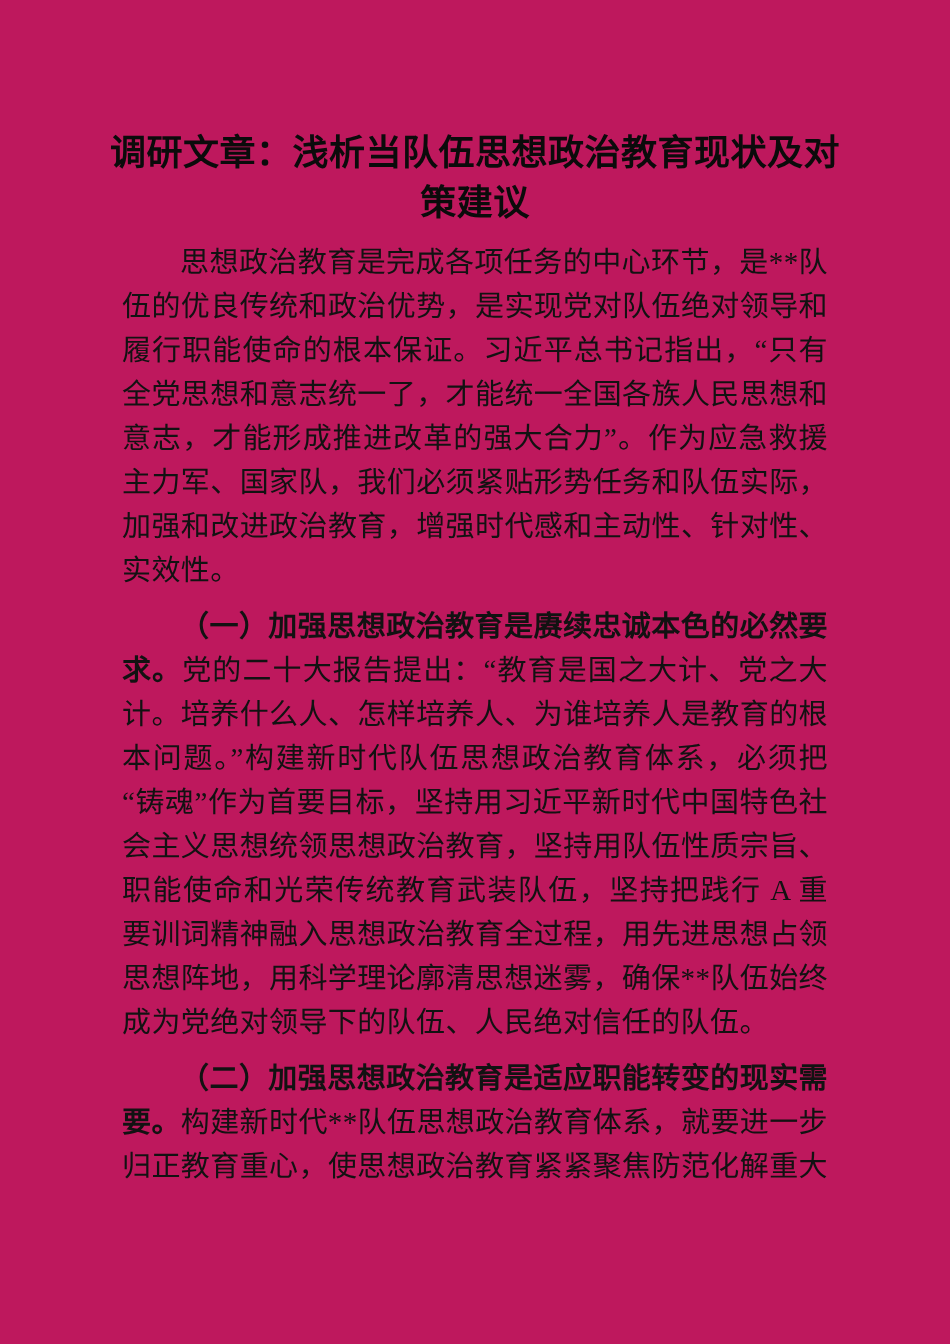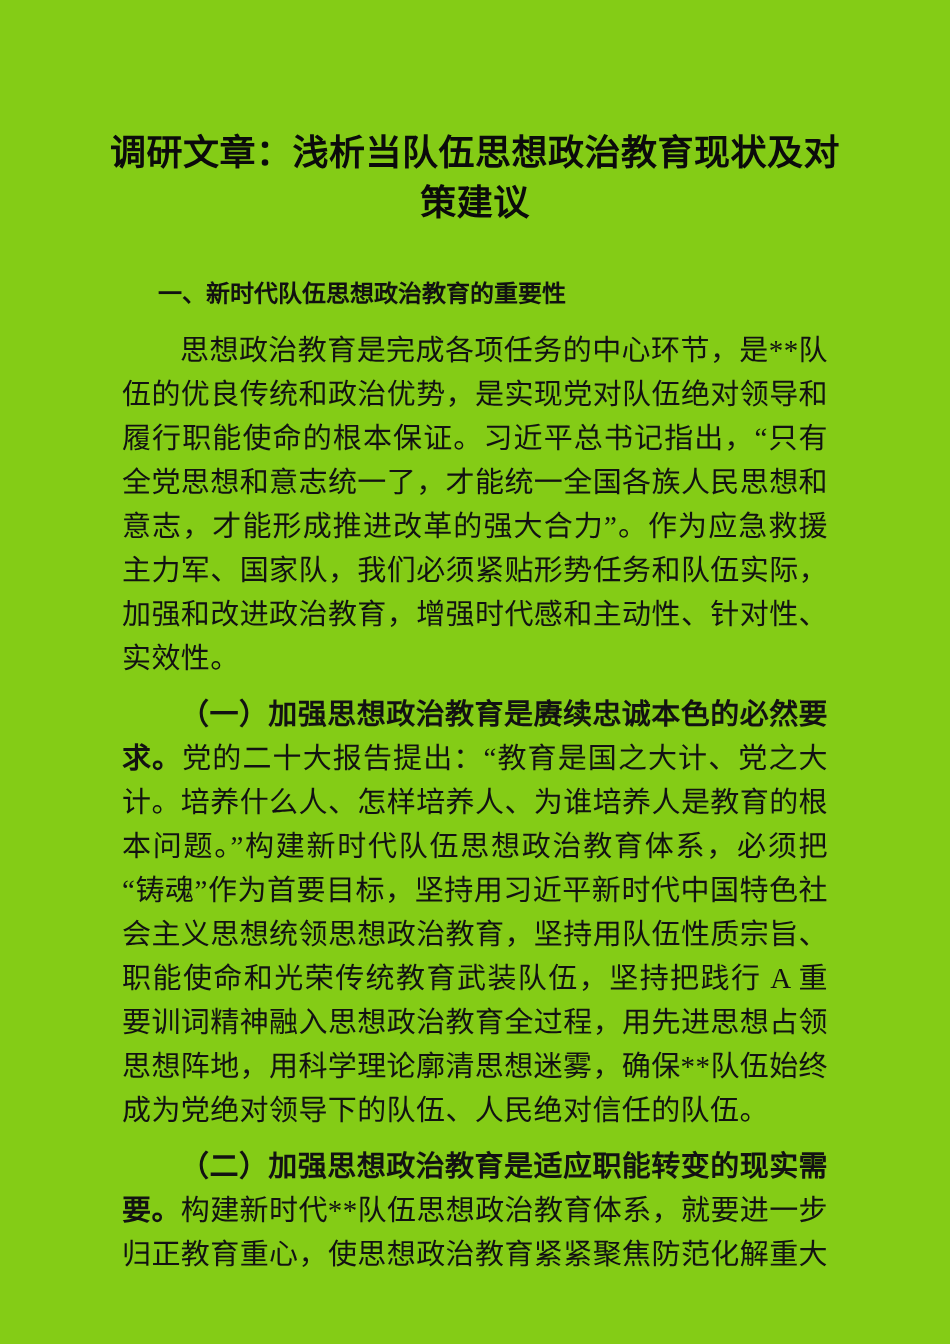--- a/index.html
+++ b/index.html
@@ -14,21 +14,21 @@
     overflow: hidden;
     font-family: "Liberation Serif", "DejaVu Serif", serif;
     color: #000000;
     -webkit-font-smoothing: antialiased;
   }
 
   .page {
     position: relative;
     width: 950px;
     height: 1344px;
-    background: #84cc16;
+    background: #be185d;
     box-sizing: border-box;
     padding: 0;
   }
 
   .doc-body {
     position: absolute;
     left: 110px;
     top: 0;
     width: 730px;
   }
@@ -89,21 +89,20 @@
 <body>
 
 <div class="page">
   <div class="doc-body">
 
     <h1 class="doc-title">
       <span>调研文章：浅析当队伍思想政治教育现状及对</span>
       <span>策建议</span>
     </h1>
 
-    <h2 class="section-heading">一、新时代队伍思想政治教育的重要性</h2>
 
     <p class="para">
       <span>思想政治教育是完成各项任务的中心环节，是**队伍的优良传统和政治优势，是实现党对队伍绝对领导和履行职能使命的根本保证。习近平总书记指出，“只有全党思想和意志统一了，才能统一全国各族人民思想和意志，才能形成推进改革的强大合力”。作为应急救援主力军、国家队，我们必须紧贴形势任务和队伍实际，加强和改进政治教育，增强时代感和主动性、针对性、实效性。</span>
     </p>
 
     <p class="para">
       <span class="para-lead">（一）加强思想政治教育是赓续忠诚本色的必然要求。</span><span>党的二十大报告提出：“教育是国之大计、党之大计。培养什么人、怎样培养人、为谁培养人是教育的根本问题。”构建新时代队伍思想政治教育体系，必须把“铸魂”作为首要目标，坚持用习近平新时代中国特色社会主义思想统领思想政治教育，坚持用队伍性质宗旨、职能使命和光荣传统教育武装队伍，坚持把践行 A 重要训词精神融入思想政治教育全过程，用先进思想占领思想阵地，用科学理论廓清思想迷雾，确保**队伍始终成为党绝对领导下的队伍、人民绝对信任的队伍。</span>
     </p>
 
     <p class="para para-clipped">

